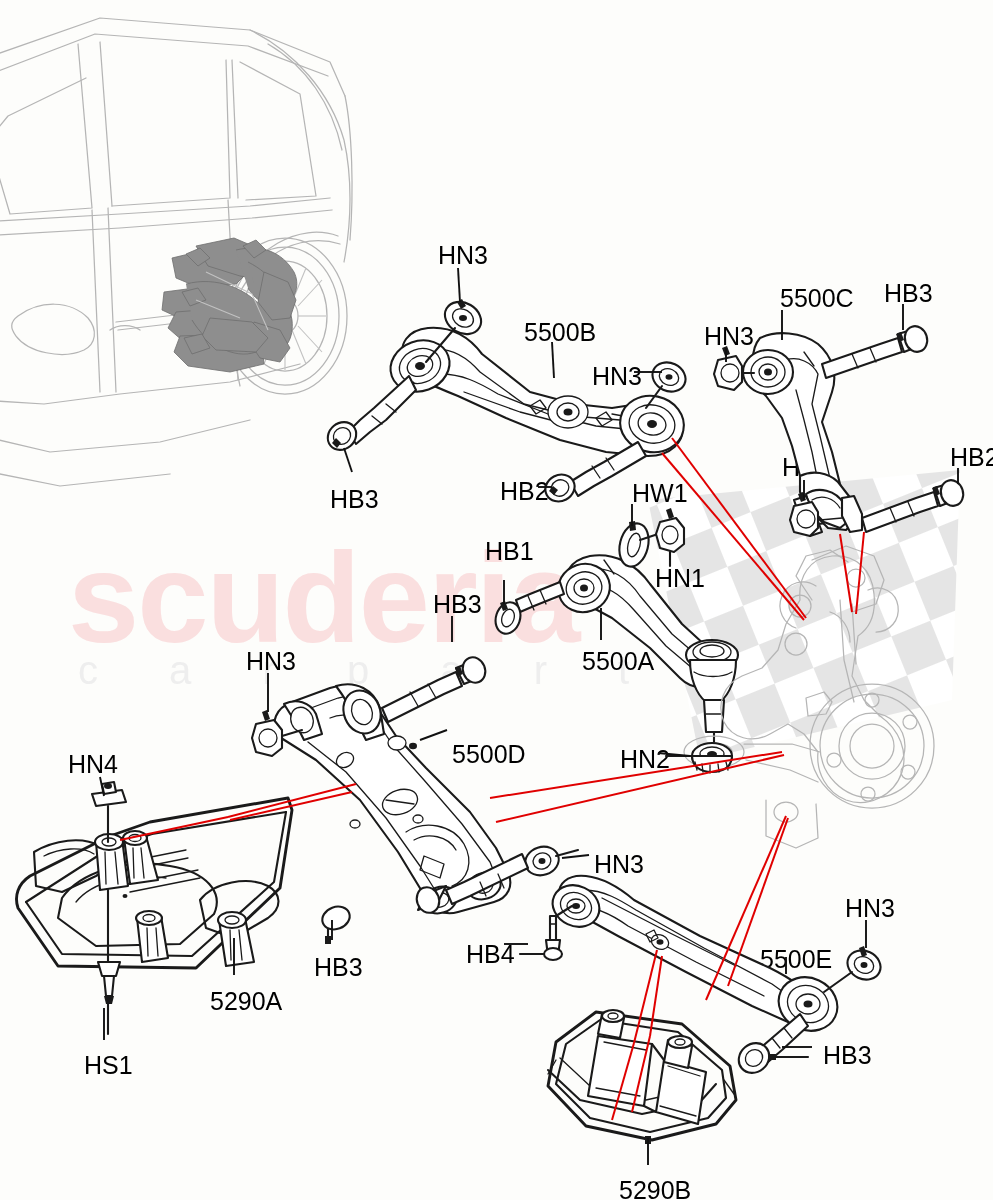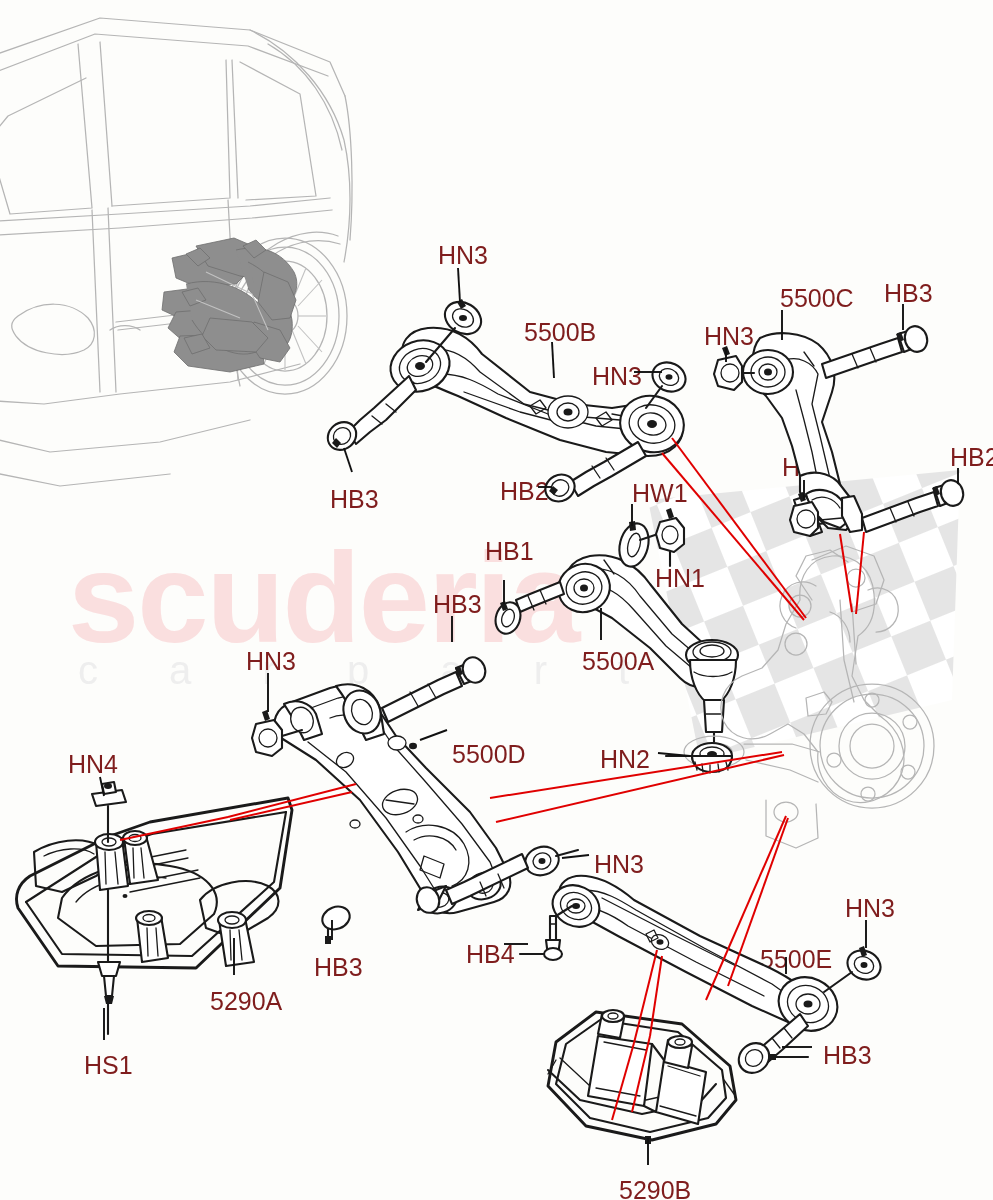--- a/index.html
+++ b/index.html
@@ -7,21 +7,21 @@
     width:993px;height:1200px;
     background:#fdfdfb;
     font-family:"Liberation Sans", sans-serif;
     overflow:hidden;
     position:relative;
   }
   #stage{position:absolute;left:0;top:0;width:993px;height:1200px;}
   #stage svg{position:absolute;left:0;top:0;}
   .lbl{
     position:absolute;
-    color:#7f1d1d;
+    color:#000000;
     font-size:25px;
     font-family:"Liberation Sans", sans-serif;
     font-weight:400;
     white-space:nowrap;
     letter-spacing:0px;
     line-height:1;
     user-select:none;
   }
   .wm-brand{
     position:absolute;
@@ -682,21 +682,21 @@
   <div class="lbl" style="left:884px;top:281px">HB3</div>
   <div class="lbl" style="left:782px;top:455px">HN3</div>
   <div class="lbl" style="left:950px;top:445px">HB2</div>
   <div class="lbl" style="left:632px;top:481px">HW1</div>
   <div class="lbl" style="left:655px;top:566px">HN1</div>
   <div class="lbl" style="left:485px;top:539px">HB1</div>
   <div class="lbl" style="left:433px;top:592px">HB3</div>
   <div class="lbl" style="left:582px;top:649px">5500A</div>
   <div class="lbl" style="left:246px;top:649px">HN3</div>
   <div class="lbl" style="left:452px;top:742px">5500D</div>
-  <div class="lbl" style="left:600px;top:747px">HN2</div>
+  <div class="lbl" style="left:620px;top:747px">HN2</div>
   <div class="lbl" style="left:594px;top:852px">HN3</div>
   <div class="lbl" style="left:314px;top:955px">HB3</div>
   <div class="lbl" style="left:466px;top:942px">HB4</div>
   <div class="lbl" style="left:68px;top:752px">HN4</div>
   <div class="lbl" style="left:210px;top:989px">5290A</div>
   <div class="lbl" style="left:84px;top:1053px">HS1</div>
   <div class="lbl" style="left:760px;top:947px">5500E</div>
   <div class="lbl" style="left:845px;top:896px">HN3</div>
   <div class="lbl" style="left:823px;top:1043px">HB3</div>
   <div class="lbl" style="left:619px;top:1178px">5290B</div>

